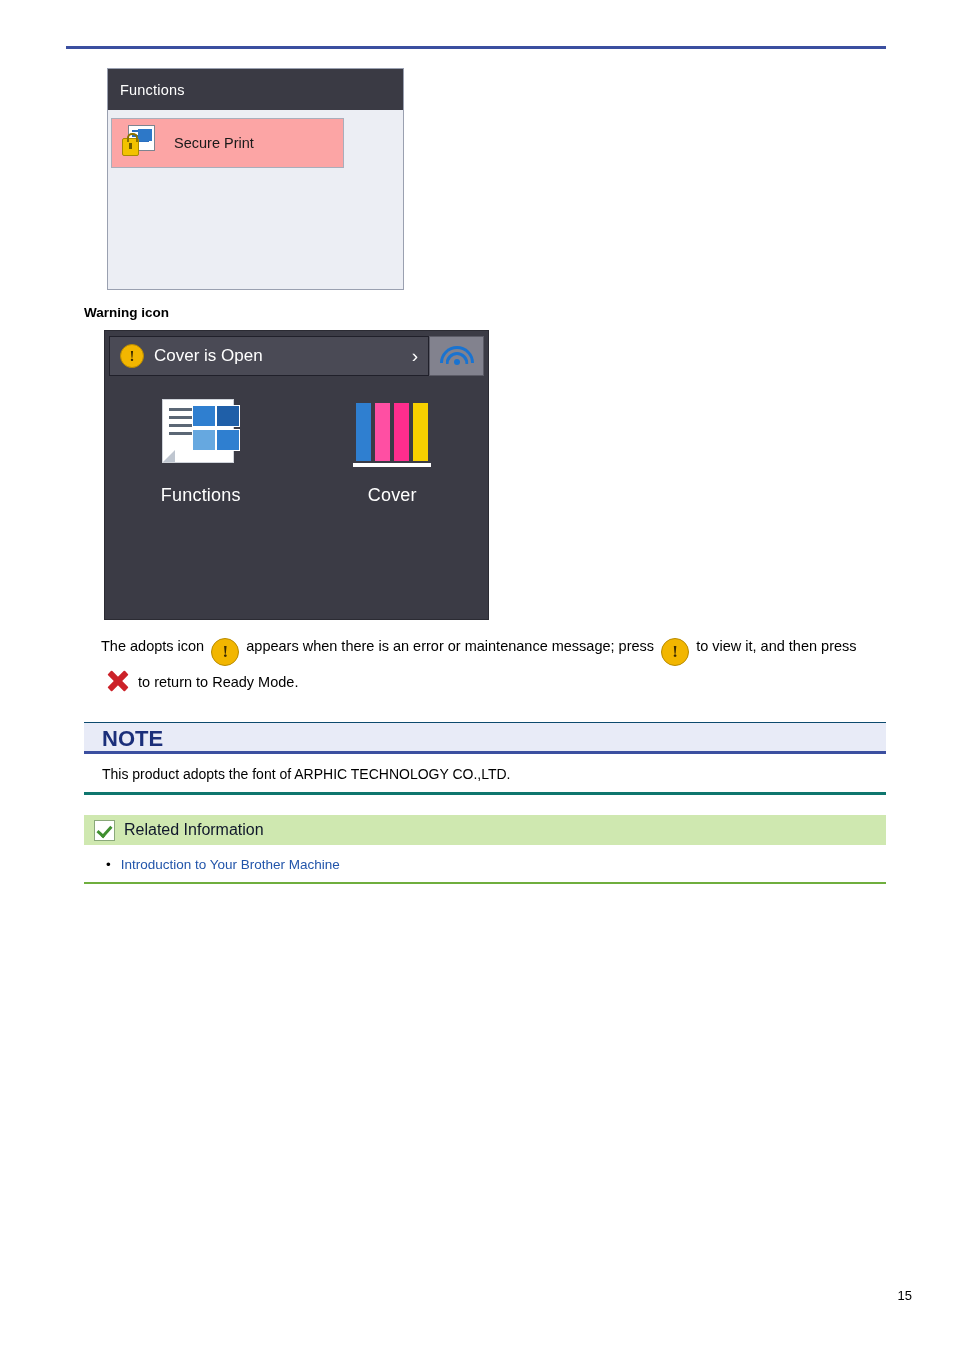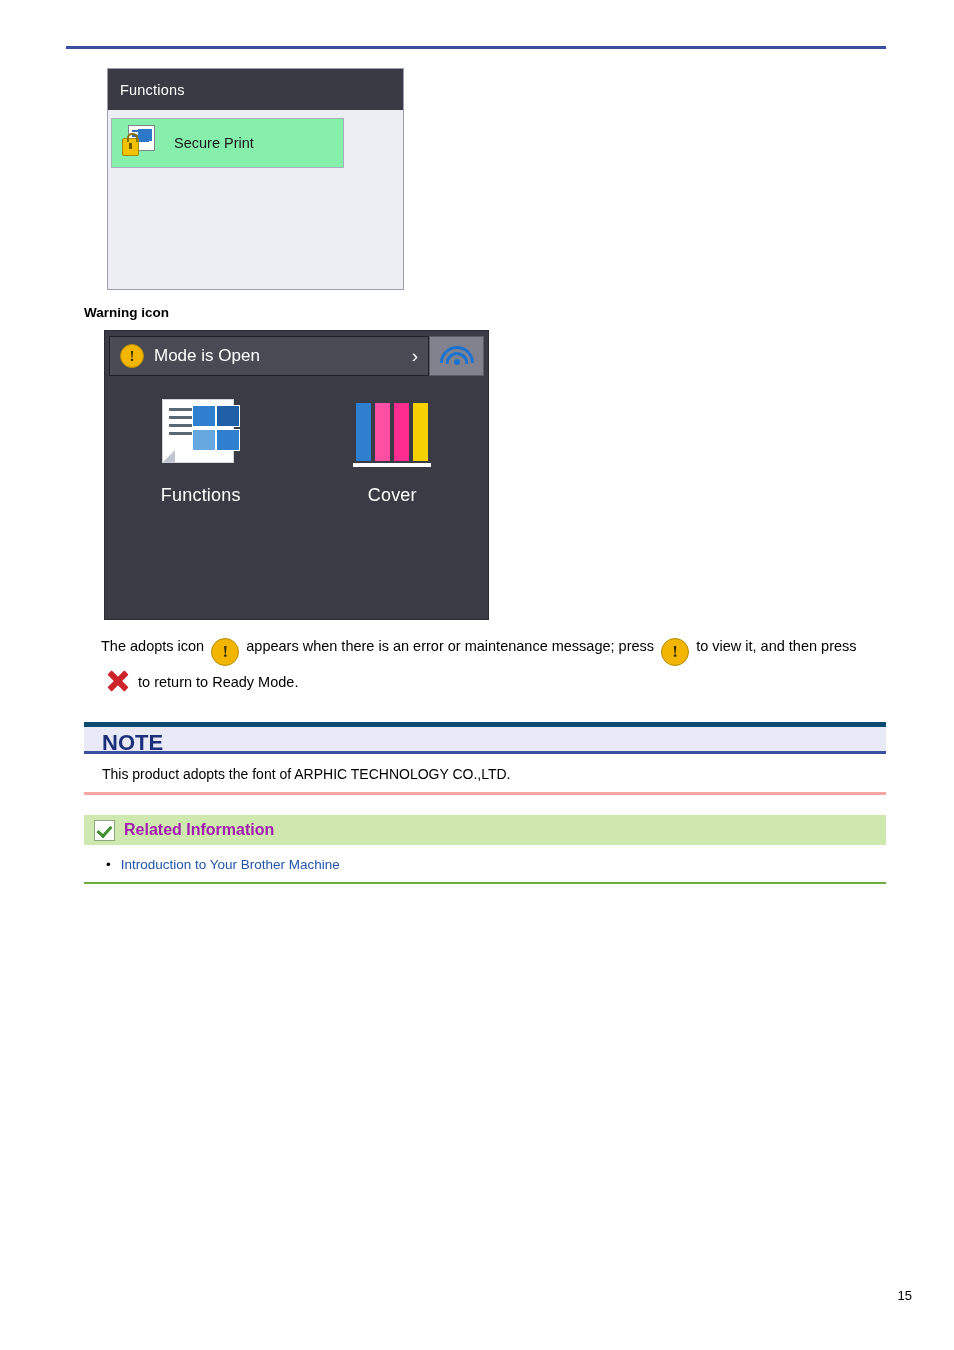--- a/index.html
+++ b/index.html
@@ -53,21 +53,21 @@
     align-items: center;
     padding-left: 12px;
     box-sizing: border-box;
     letter-spacing: .2px;
   }
   .lcd-functions .row {
     position: absolute;
     left: 3px;
     width: 233px;
     height: 50px;
-    background: #86efac;
+    background: #fca5a5;
     border: 1px solid #a9aebb;
     box-sizing: border-box;
     display: flex;
     align-items: center;
     font-size: 14.5px;
     color: #1a1a1a;
   }
   .lcd-functions .row.r1 { top: 49px; }
   .lcd-functions .row.r2 { top: 104px; }
   .lcd-functions .row .ic {
@@ -421,37 +421,37 @@
 
   
   .note-block {
     position: absolute;
     left: 84px;
     top: 722px;
     width: 802px;
   }
   .note-head {
     background: #e8ebf7;
-    border-top: 5px solid #0c4a6e;
+    border-top: 1px solid #0c4a6e;
     border-bottom: 3px solid #3b4fa0;
     padding: 4px 0 4px 18px;
     box-sizing: border-box;
     height: 32px;
   }
   .note-head .t {
     font-size: 22px;
     font-weight: bold;
     color: #1b2f7a;
     line-height: 24px;
   }
   .note-body {
     padding: 12px 0 10px 18px;
     font-size: 14px;
     color: #000;
-    border-bottom: 3px solid #fca5a5;
+    border-bottom: 3px solid #0f766e;
   }
 
   
   .rel-block {
     position: absolute;
     left: 84px;
     top: 815px;
     width: 802px;
   }
   .rel-head {
@@ -474,22 +474,22 @@
     content: "";
     position: absolute;
     left: 5px; top: 2px;
     width: 6px; height: 11px;
     border: solid #3f8f2f;
     border-width: 0 3px 3px 0;
     transform: rotate(42deg);
   }
   .rel-head .t {
     font-size: 16px;
-    font-weight: bold;
-    color: #a21caf;
+    font-weight: normal;
+    color: #0f172a;
   }
   .rel-body {
     padding: 12px 0 10px 22px;
     border-bottom: 2px solid #6fae3e;
   }
   .rel-body .li {
     font-size: 13.5px;
     color: #2255aa;
     display: flex;
     align-items: baseline;
@@ -539,21 +539,21 @@
       <span>Secure Print</span>
     </div>
 
   </div>
 
   <div class="warning-caption">Warning icon</div>
 
   <div class="lcd-home">
     <div class="statusbar">
       <span class="warn-badge">!</span>
-      <span>Mode is Open</span>
+      <span>Cover is Open</span>
       <span class="chev">›</span>
     </div>
     <div class="wifi-box">
       <span class="wifi">
         <span class="a"></span>
           <span class="b"></span>
           <span class="c"></span>
       </span>
     </div>
 

